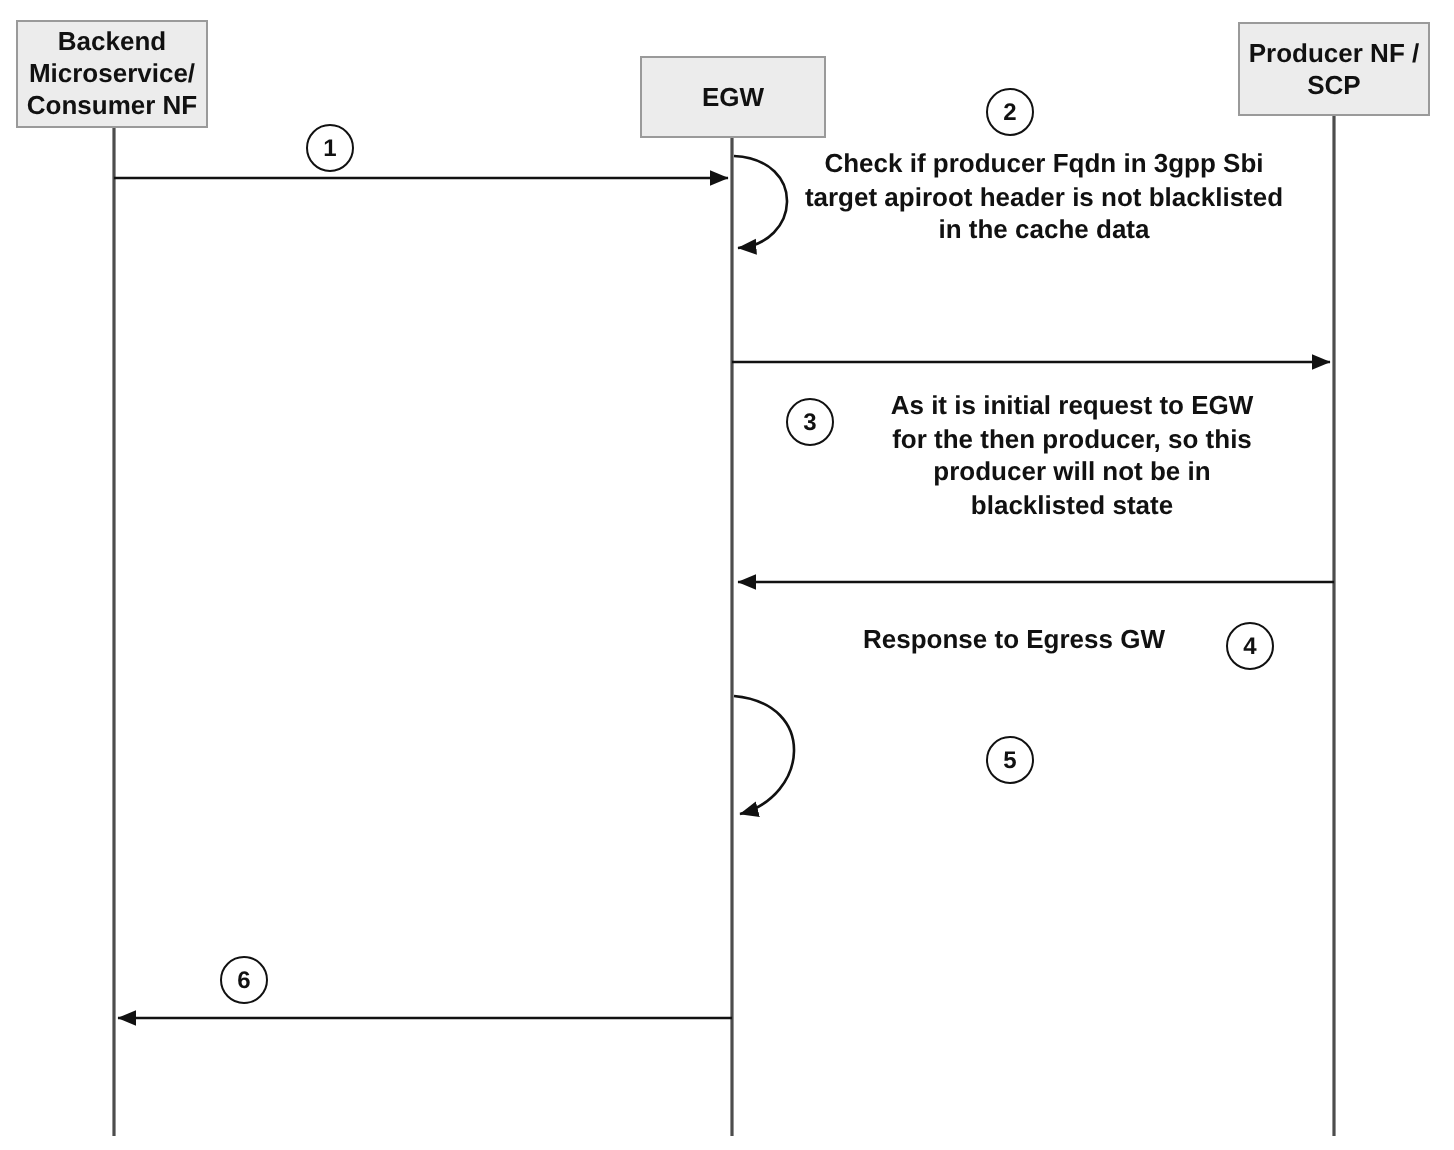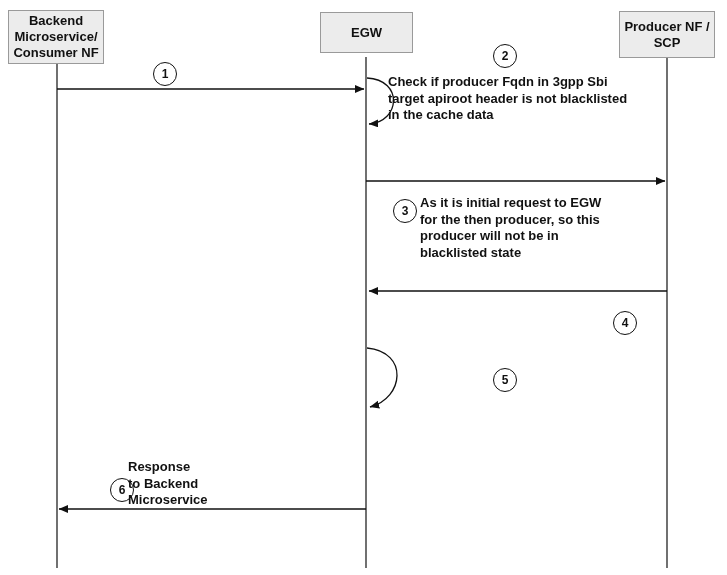--- a/index.html
+++ b/index.html
@@ -21,26 +21,27 @@
     display:flex;
     align-items:center;
     justify-content:center;
     text-align:center;
     color:#111111;
     font-size:13px;
     line-height:16px;
     white-space:pre-line;
   }
   #p-backend{left:8px;top:10px;width:96px;height:54px;}
-  #p-egw{left:320px;top:12px;width:93px;height:41px;}
+  #p-egw{left:320px;top:28px;width:93px;height:41px;}
   #p-producer{left:619px;top:11px;width:96px;height:47px;}
 
   
   .note{
     position:absolute;
+    text-align:center;
     color:#111111;
     font-size:13px;
     line-height:16.5px;
     white-space:pre-line;
   }
   #note-2{left:388px;top:74px;width:268px;}
   #note-3{left:420px;top:195px;width:232px;}
   #note-4{left:415px;top:312px;width:184px;}
   #note-5{left:388px;top:400px;width:270px;}
   #note-6{left:128px;top:459px;width:136px;}
@@ -106,17 +107,15 @@
   <div class="step-num" id="step-5">5</div>
   <div class="step-num" id="step-6">6</div>
 
   <div class="note" id="note-2">Check if producer Fqdn in 3gpp Sbi
 target apiroot header is not blacklisted
 in the cache data</div>
   <div class="note" id="note-3">As it is initial request to EGW
 for the then producer, so this
 producer will not be in
 blacklisted state</div>
-  <div class="note" id="note-6">Response
-to Backend
-Microservice</div>
+  <div class="note" id="note-4">Response to Egress GW</div>
 
 </div>
 
 </body></html>

